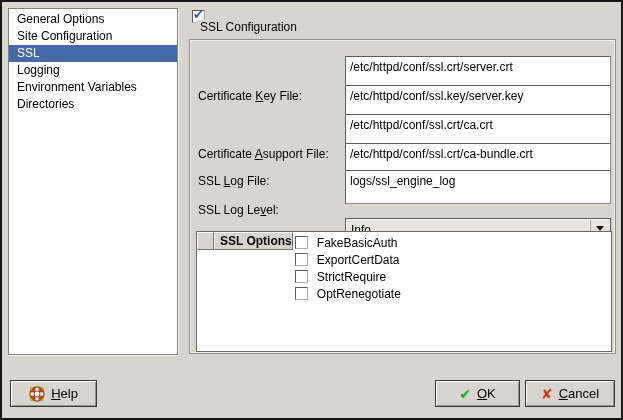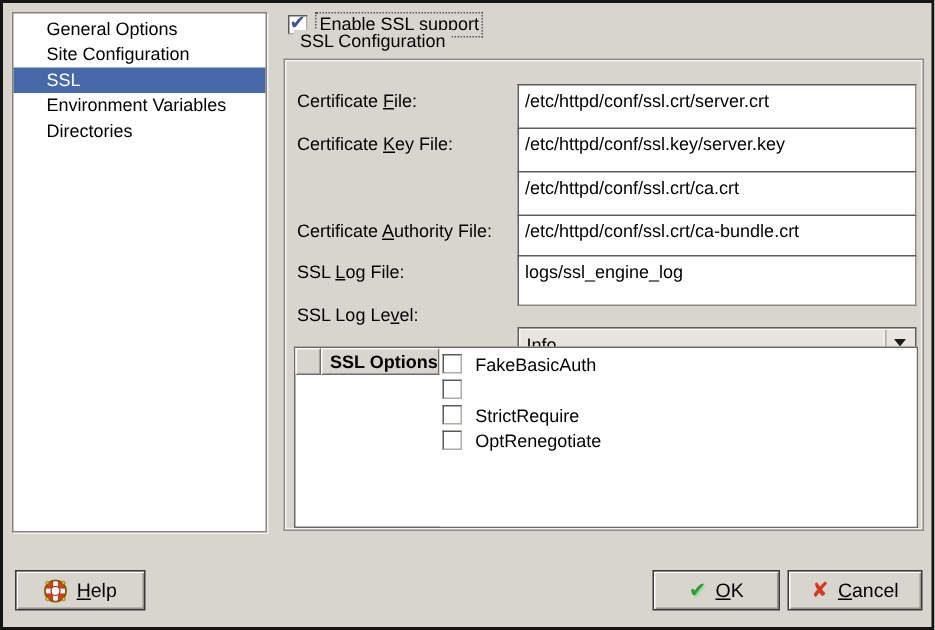--- a/index.html
+++ b/index.html
@@ -11,21 +11,21 @@
     background:#d8d5cf; border:2px solid #151515; overflow:hidden;
   }
 
   
   .listbox {
     position:absolute; left:6px; top:6px; width:170px; height:347px;
     background:#fff; border:1px solid #84827c;
     box-shadow:1px 1px 0 #f4f3f0; padding-top:2px;
   }
   .list-item {
-    height:17px; line-height:17px; padding-left:22px;
+    height:17px; line-height:17px; padding-left:8px;
     white-space:nowrap; cursor:default;
   }
   .list-item.checked { background:#4769a7; color:#fff; }
 
   
   .enable-row {
     position:absolute; left:190px; top:5px; height:18px;
     display:flex; align-items:center;
   }
   .checkbox {
@@ -118,43 +118,42 @@
 </style>
 </head>
 <body>
 
 <div class="window">
 
   <div class="listbox">
     <div class="list-item">General Options</div>
     <div class="list-item">Site Configuration</div>
     <div class="list-item checked">SSL</div>
+    <div class="list-item">Logging</div>
     <div class="list-item">Environment Variables</div>
     <div class="list-item">Directories</div>
   </div>
 
   <div class="enable-row">
     <span class="checkbox checked">
       <span class="mark">✔</span>
     </span>
-    <span class="enable-label"><span></span><span class="u">E</span><span>nable SSL support</span></span>
   </div>
 
   <div class="groupbox"></div>
   <div class="group-label">SSL Configuration</div>
 
-  <div class="field-label" style="top:54px"><span>Certificate </span><span class="u">F</span><span>ile:</span></div>
   <div class="entry" style="top:54px">/etc/httpd/conf/ssl.crt/server.crt</div>
 
   <div class="field-label" style="top:83px"><span>Certificate </span><span class="u">K</span><span>ey File:</span></div>
   <div class="entry" style="top:83px">/etc/httpd/conf/ssl.key/server.key</div>
 
   <div class="entry" style="top:112px">/etc/httpd/conf/ssl.crt/ca.crt</div>
 
-  <div class="field-label" style="top:141px"><span>Certificate </span><span class="u">A</span><span>uthority File:</span></div>
+  <div class="field-label" style="top:141px"><span>Certificate </span><span class="u">A</span><span>support File:</span></div>
   <div class="entry" style="top:141px">/etc/httpd/conf/ssl.crt/ca-bundle.crt</div>
 
   <div class="field-label" style="top:168px"><span>SSL </span><span class="u">L</span><span>og File:</span></div>
   <div class="entry" style="top:168px">logs/ssl_engine_log</div>
 
   <div class="field-label" style="top:197px"><span>SSL Log Le</span><span class="u">v</span><span>el:</span></div>
   <div class="combo">
     <span>Info</span>
     <span class="combo-arrow-box">
       <span class="tri"></span>
@@ -167,20 +166,21 @@
       <div class="hcell narrow"></div>
       <div class="hcell wide">SSL Options</div>
     </div>
     <div class="options-body">
       <div class="opt-row">
         <span class="checkbox"></span>
         <span class="opt-label">FakeBasicAuth</span>
       </div>
       <div class="opt-row">
         <span class="checkbox"></span>
+        <span class="opt-label">ExportCertData</span>
       </div>
       <div class="opt-row">
         <span class="checkbox"></span>
         <span class="opt-label">StrictRequire</span>
       </div>
       <div class="opt-row">
         <span class="checkbox"></span>
         <span class="opt-label">OptRenegotiate</span>
       </div>
     </div>

